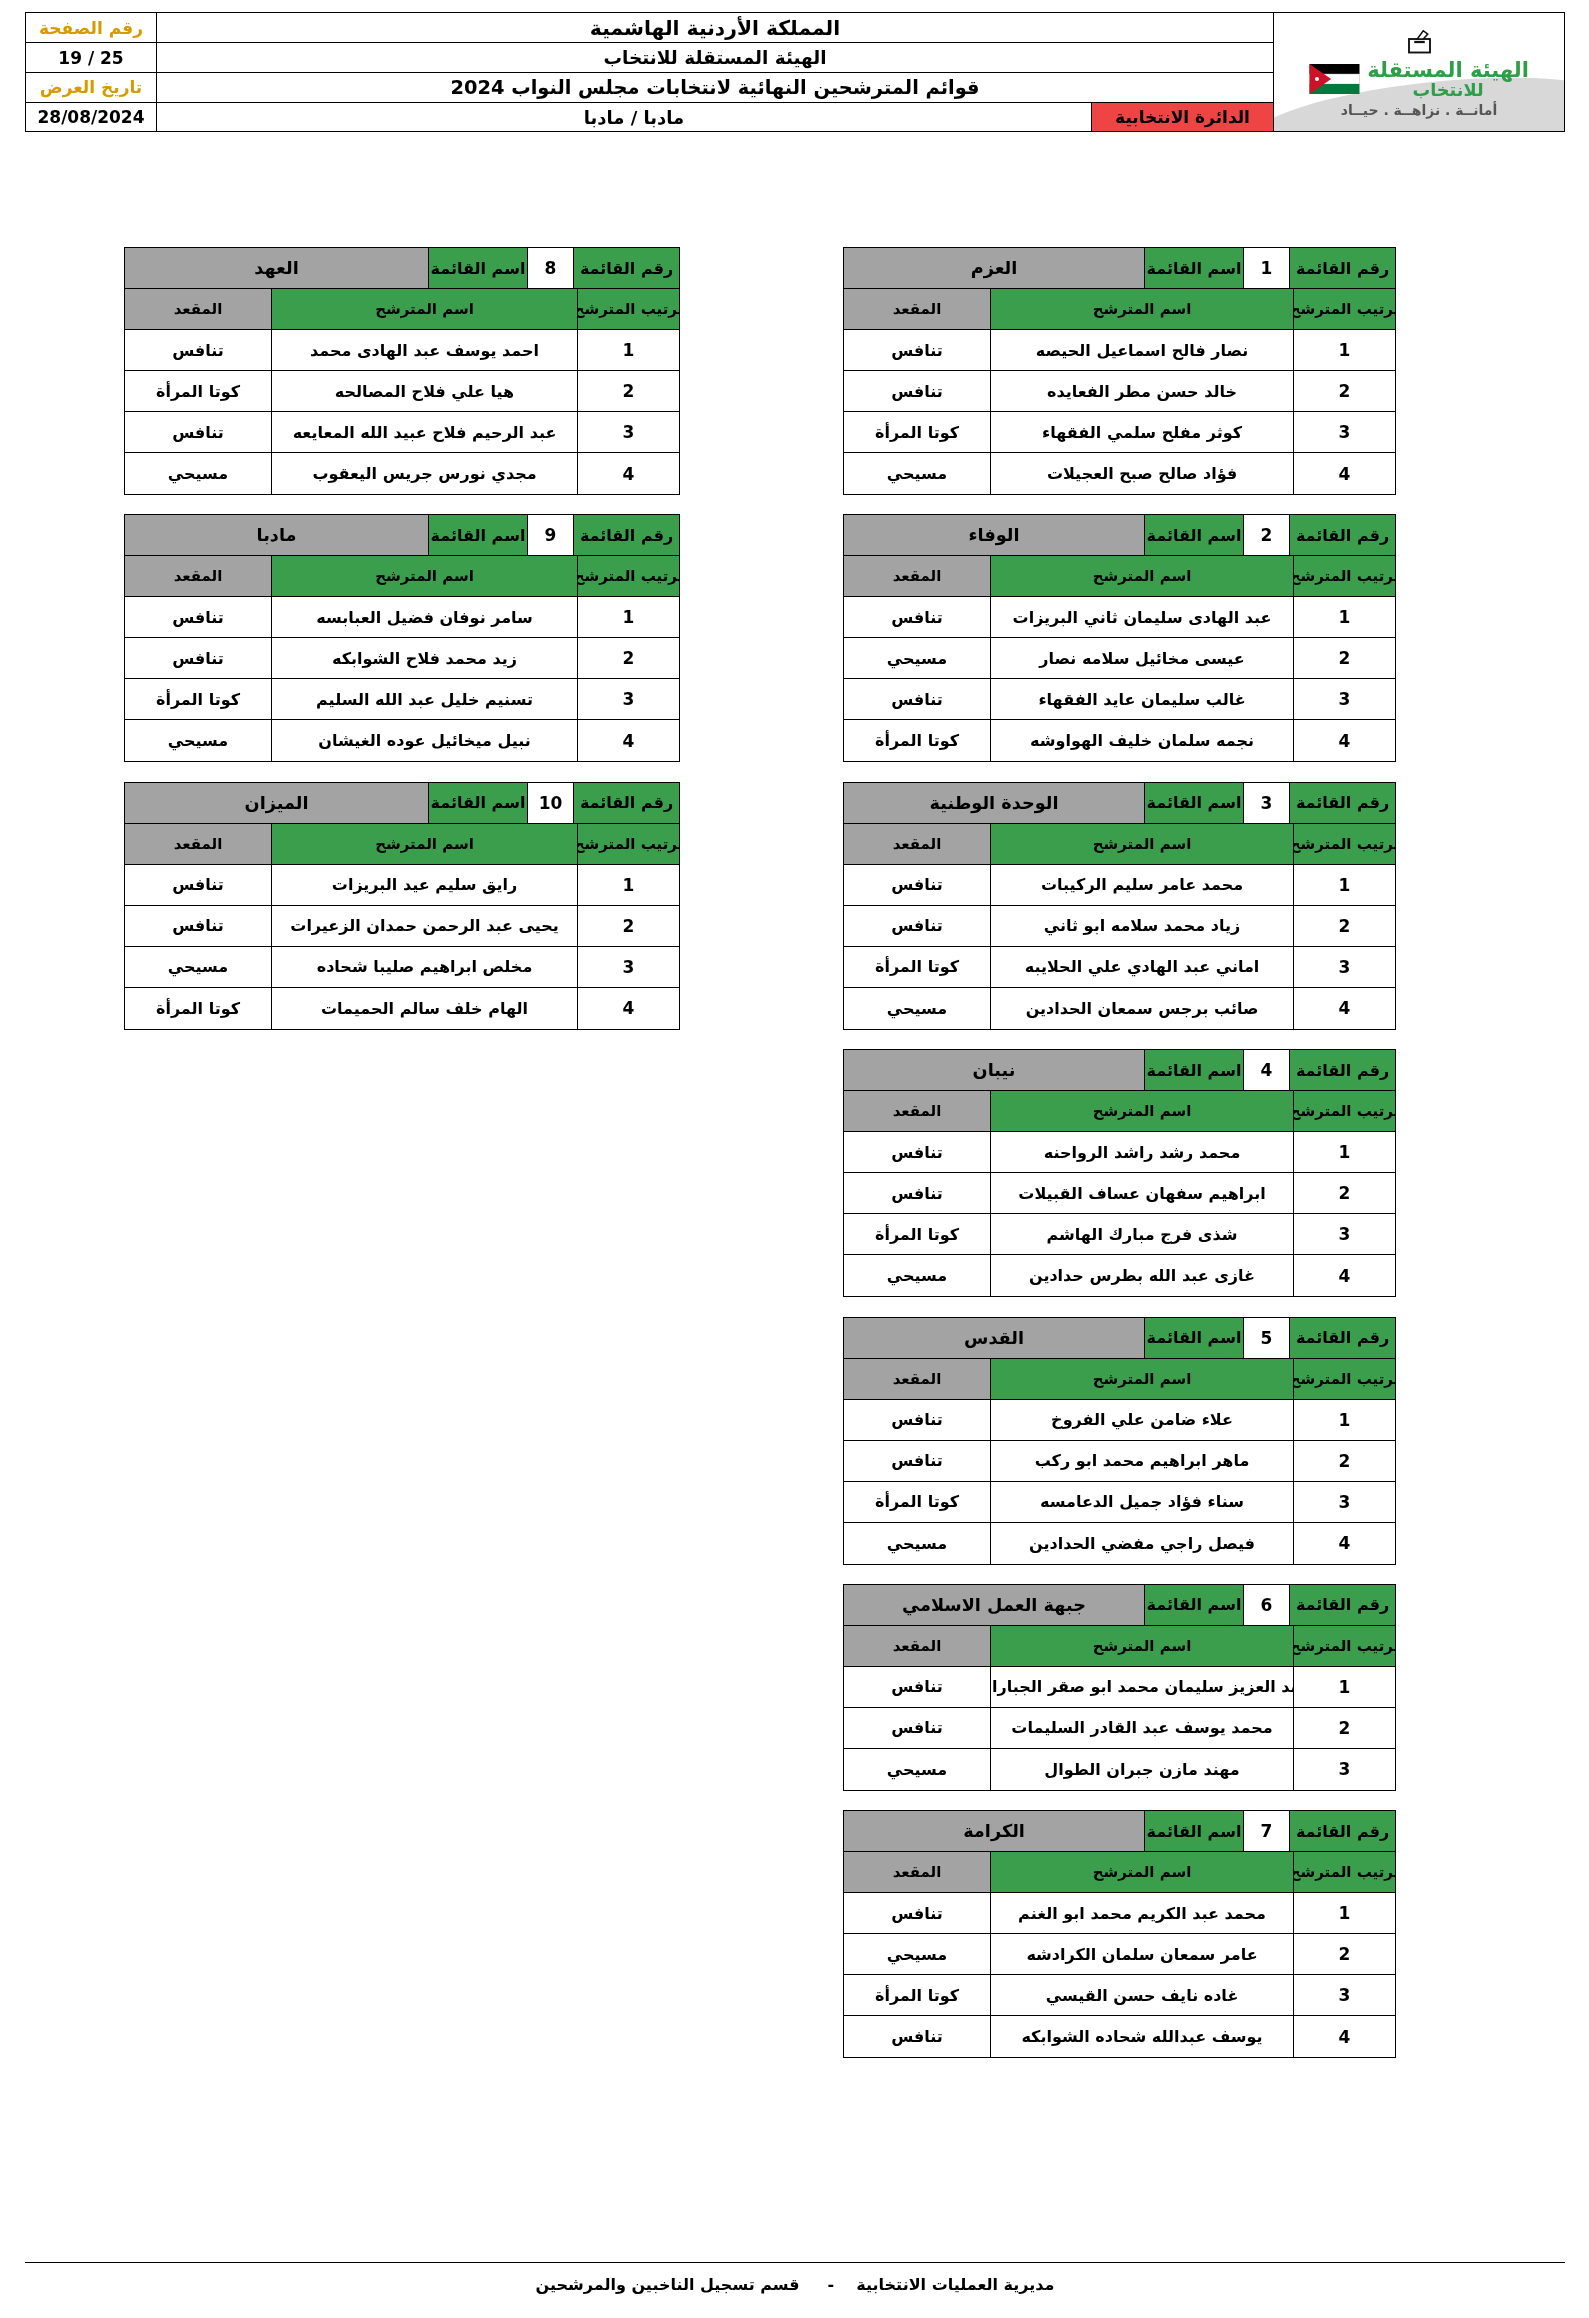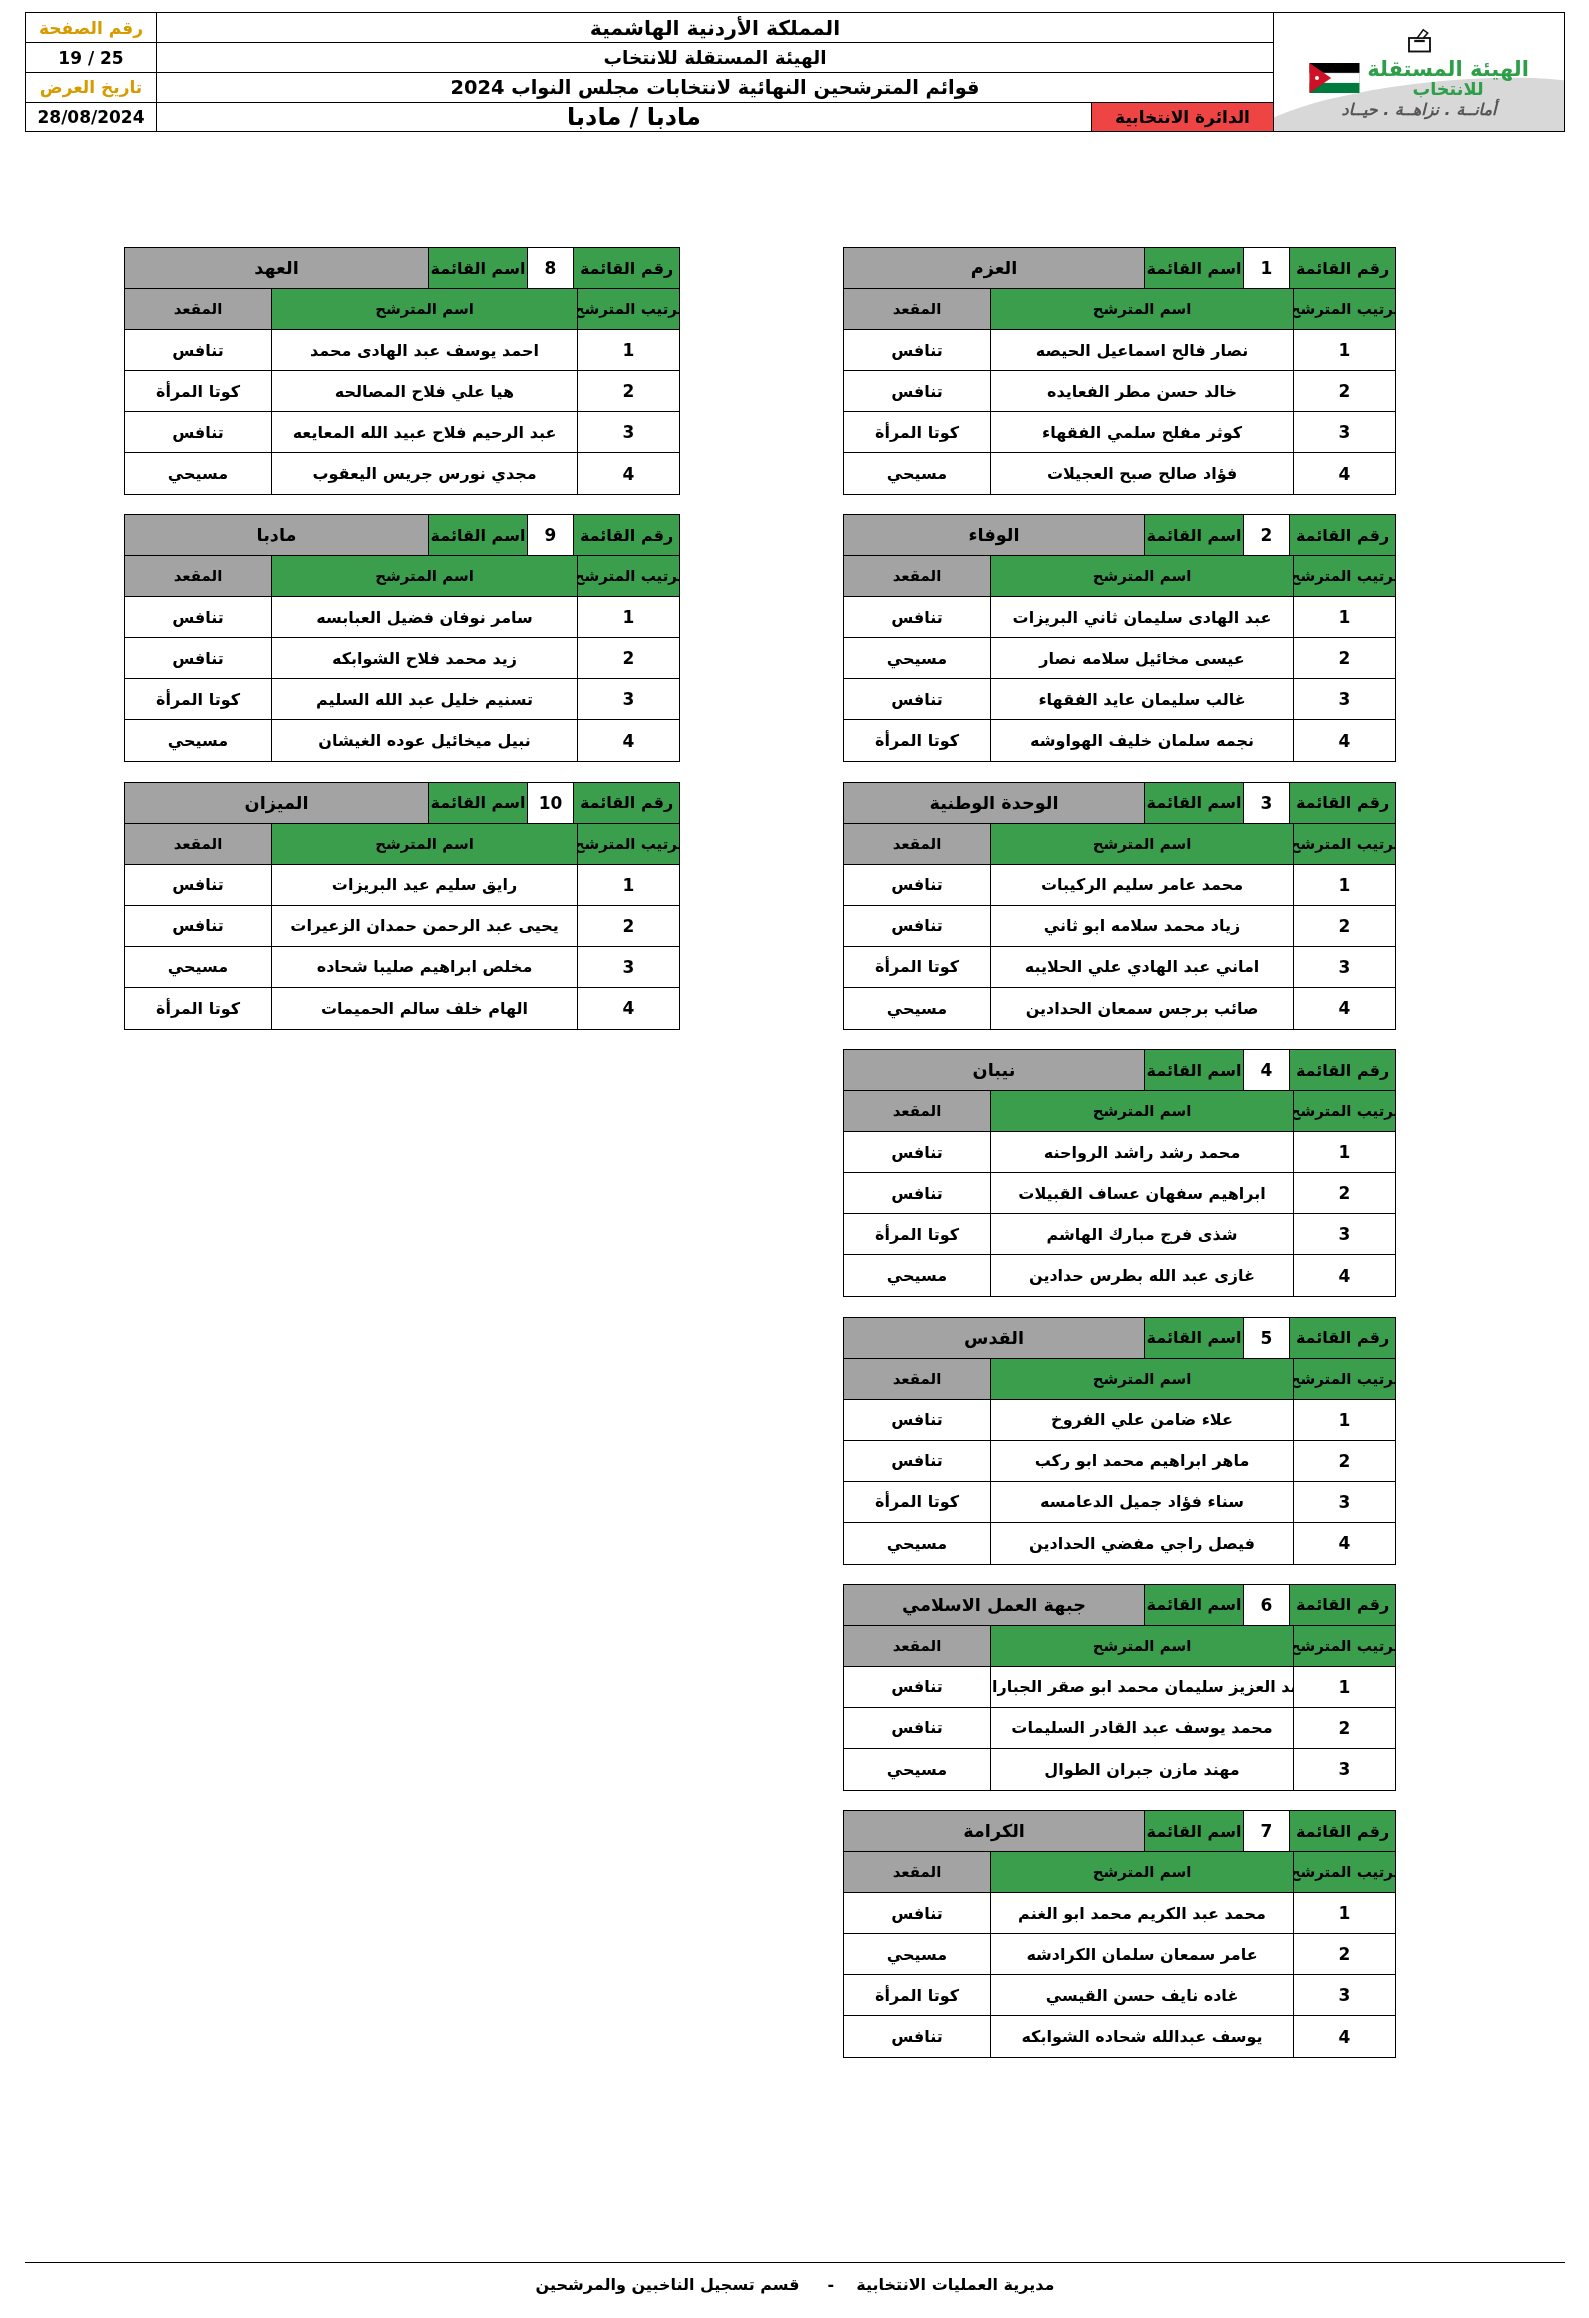--- a/index.html
+++ b/index.html
@@ -20,32 +20,32 @@
   }
   .logo-cell { width: 291px; border-left: 1.8px solid #000; position: relative; overflow: hidden; }
   .logo-inner { position: absolute; inset: 0; display: flex; flex-direction: column; align-items: center; justify-content: center; gap: 1.8px; }
   .logo-swoosh { position: absolute; left: -26.5px; bottom: -30px; width: 371px; height: 79px; border-radius: 50%; background: #d8d8d8; transform: rotate(-6deg); }
   .ballot { width: 35px; height: 30px; }
   .logo-mainrow { display: flex; align-items: center; gap: 7px; z-index: 1; }
   .logo-text { text-align: center; color: #2e9e48; font-weight: bold; line-height: 1.05; }
   .lt1 { font-size: 21px; letter-spacing: 0.9px; }
   .lt2 { font-size: 17.7px; letter-spacing: 5.3px; }
   .flag { width: 51px; height: 30px; }
-  .tagline { z-index: 1; font-size: 16px; color: #555; font-weight: bold; letter-spacing: 1.8px; font-style: italic; }
+  .tagline { z-index: 1; font-size: 14px; color: #555; font-weight: bold; letter-spacing: 1.8px; }
 
   .mid-col { flex: 1; display: flex; flex-direction: column; }
   .labels-col { width: 131px; border-right: 1.8px solid #000; display: flex; flex-direction: column; }
   .hrow { flex: 1; display: flex; align-items: center; justify-content: center; border-bottom: 1.8px solid #000; font-weight: bold; }
   .mid-col .hrow:last-child, .labels-col .hrow:last-child { border-bottom: none; }
   .kingdom { font-size: 20.3px; }
   .commission { font-size: 18.5px; }
   .doc-title { font-size: 19.4px; }
   .split { display: flex; padding: 0; }
   .district-label { width: 182px; border-left: 1.8px solid #000; background: #ef4444; display: flex; align-items: center; justify-content: center; font-size: 17px; font-weight: bold; height: 100%; }
-  .district-value { flex: 1; display: flex; align-items: center; justify-content: center; font-size: 24px; font-weight: bold; padding-left: 20px; }
+  .district-value { flex: 1; display: flex; align-items: center; justify-content: center; font-size: 18px; font-weight: bold; padding-left: 20px; }
   .orange { color: #d79b00; font-size: 17px; }
   .labels-col .val { font-size: 17px; }
 
   
   .lists { position: absolute; top: 247px; right: 194px; left: 124px; display: flex; justify-content: space-between; align-items: flex-start; }
   .col { display: flex; flex-direction: column; }
   .col-right { width: 553px; }
   .col-left { width: 556px; }
 
   .list-table { border: 1.8px solid #000; margin-bottom: 19.4px; background: #fff; width: 100%; }

